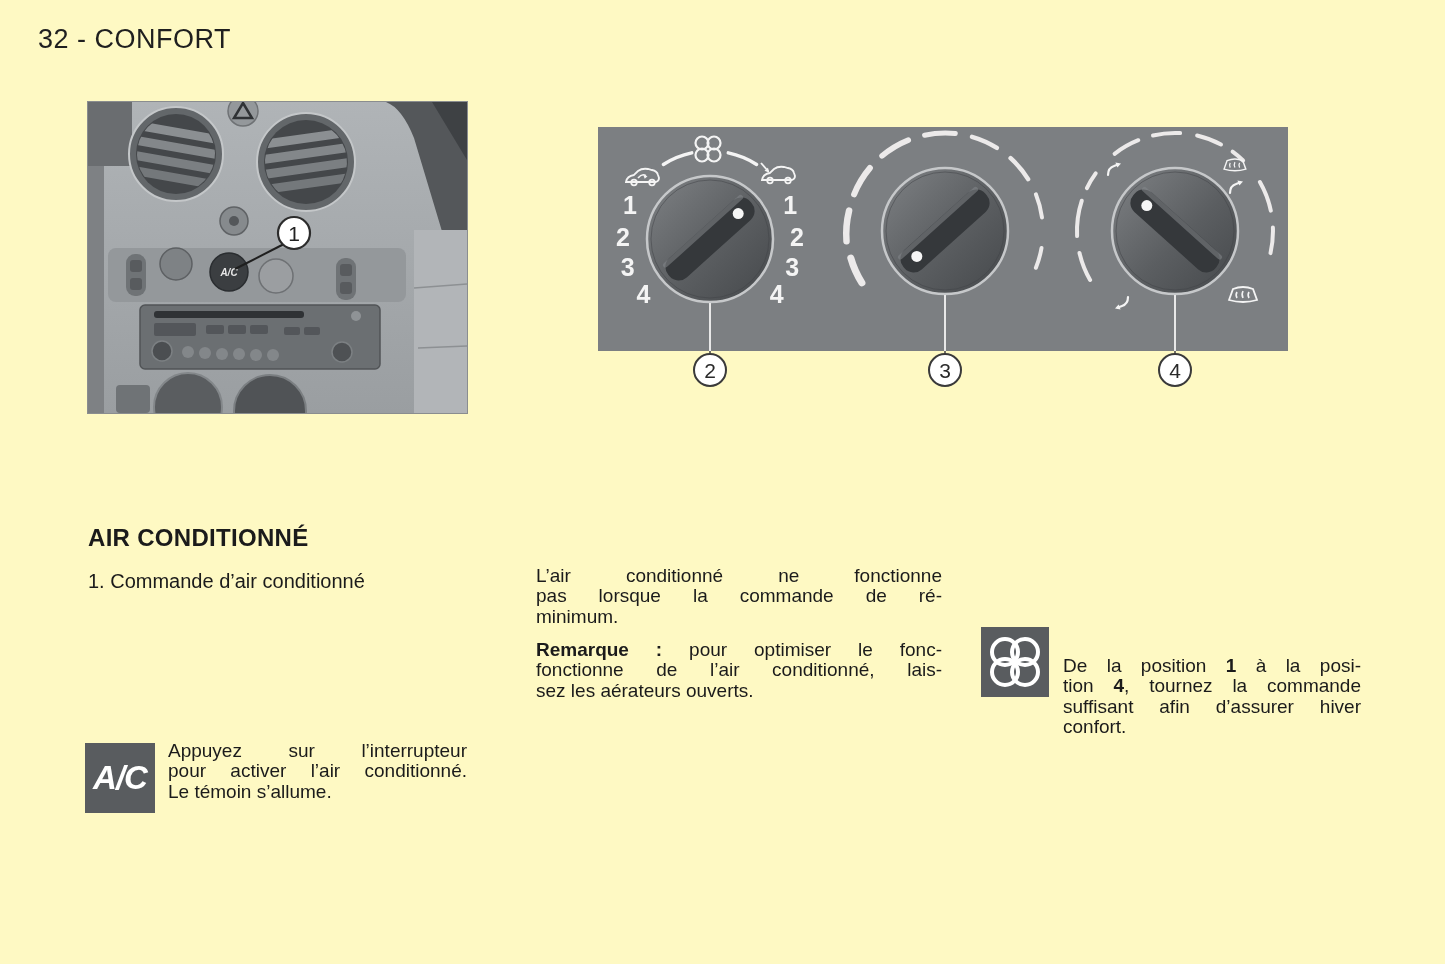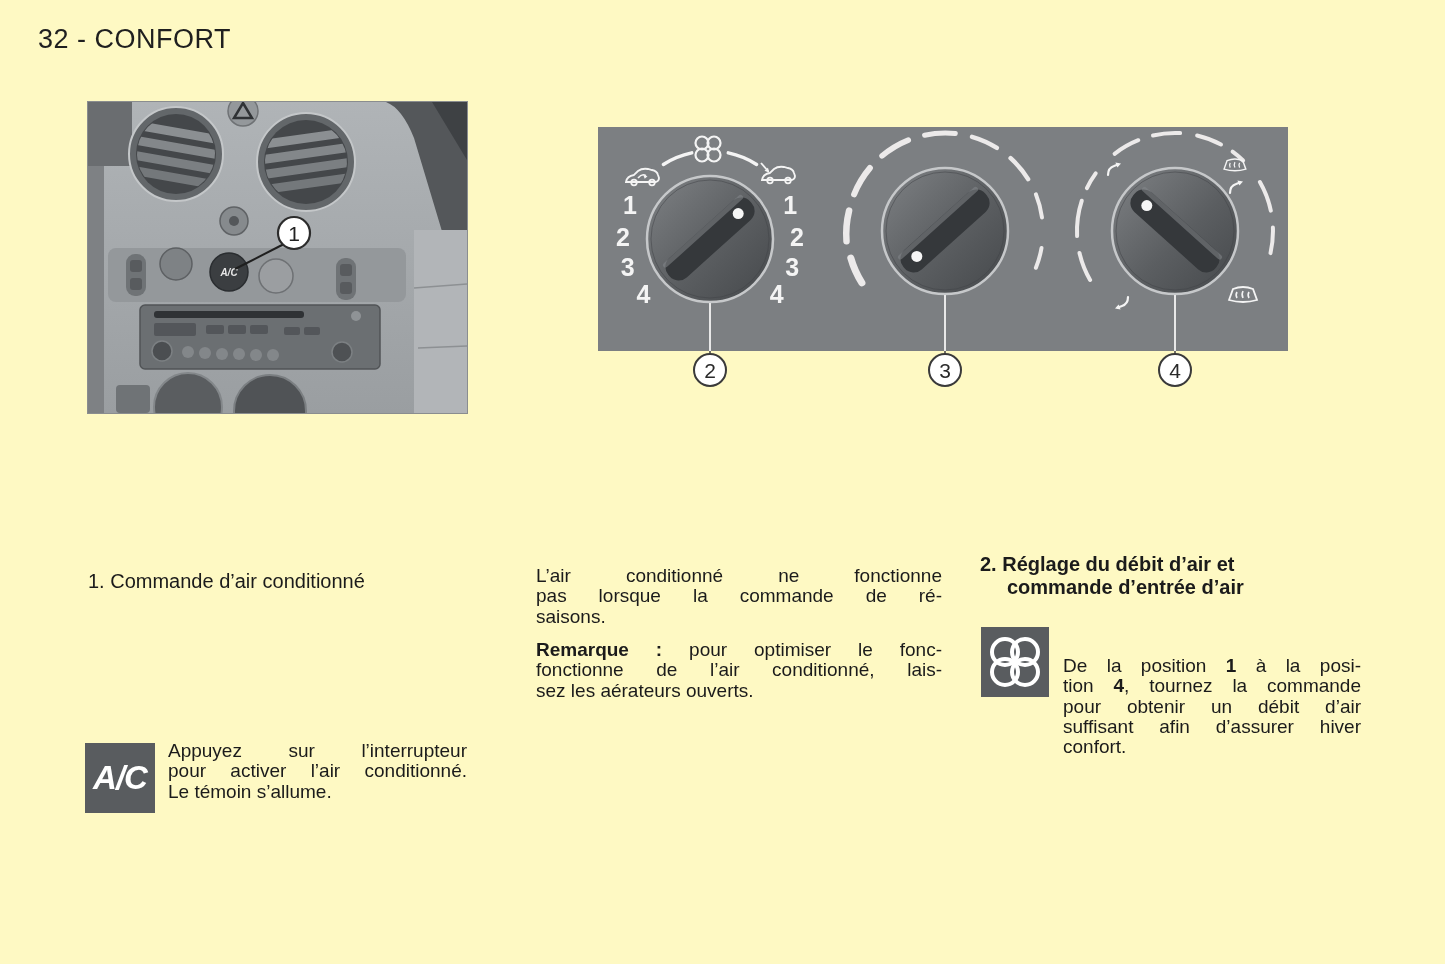--- a/index.html
+++ b/index.html
@@ -280,56 +280,52 @@
       </g>
       <g>
         <line x1="577" y1="168" x2="577" y2="224" stroke="#e8e8e8" stroke-width="2"></line>
         <line x1="577" y1="224" x2="577" y2="227" stroke="#4a4a4a" stroke-width="1.6"></line>
         <circle cx="577" cy="243" r="16" fill="#ffffff" stroke="#3a3a3a" stroke-width="2"></circle>
         <text x="577" y="250.5" text-anchor="middle" font-size="21" fill="#2a2a2a">4</text>
       </g>
     </svg>
   </figure>
 
+  <h1 class="section-title">AIR CONDITIONNÉ</h1>
 
   <h2 class="col1-sub">1. Commande d’air conditionné</h2>
 
   <div class="ac-iconbox">
     <span>A/C</span>
   </div>
   <div class="body ac-text jus">
       <div class="tline">Appuyez sur l’interrupteur</div>
       <div class="tline">pour activer l’air conditionné.</div>
       <div class="tline tlast">Le témoin s’allume.</div>
     </div>
 
   <div class="body col2-warning jus">
       <div class="tline">L’air conditionné ne fonctionne</div>
       <div class="tline">pas lorsque la commande de ré-</div>
-      <div class="tline tlast">saisons.</div>
+      <div class="tline tlast">minimum.</div>
     </div>
   <div class="body col2-remark jus">
       <div class="tline"><b>Remarque :</b> pour optimiser le fonc-</div>
       <div class="tline">fonctionne de l’air conditionné, lais-</div>
       <div class="tline tlast">sez les aérateurs ouverts.</div>
     </div>
 
-  <div class="col3-heading">
-      <div class="tline">2. Réglage du débit d’air et</div>
-      <div class="tline tlast">commande d’entrée d’air</div>
-    </div>
   <div class="fan-iconbox">
     <svg viewBox="0 0 68 70">
       <circle cx="24" cy="25" r="13" stroke="#ffffff" stroke-width="4" fill="none"></circle>
       <circle cx="44" cy="25" r="13" stroke="#ffffff" stroke-width="4" fill="none"></circle>
       <circle cx="24" cy="45" r="13" stroke="#ffffff" stroke-width="4" fill="none"></circle>
       <circle cx="44" cy="45" r="13" stroke="#ffffff" stroke-width="4" fill="none"></circle>
     </svg>
   </div>
   <div class="body col3-body jus">
       <div class="tline">De la position <b>1</b> à la posi-</div>
       <div class="tline">tion <b>4</b>, tournez la commande</div>
-      <div class="tline">pour obtenir un débit d’air</div>
       <div class="tline">suffisant afin d’assurer hiver</div>
       <div class="tline tlast">confort.</div>
     </div>
 
 </div>
 
 </body></html>

